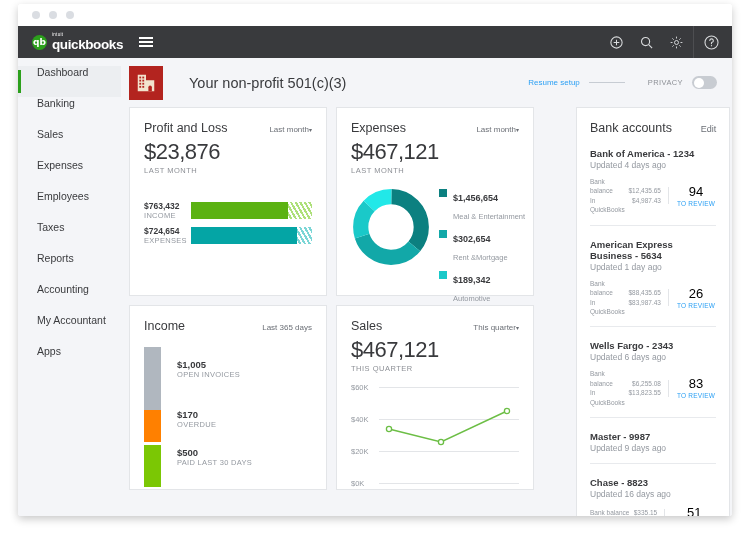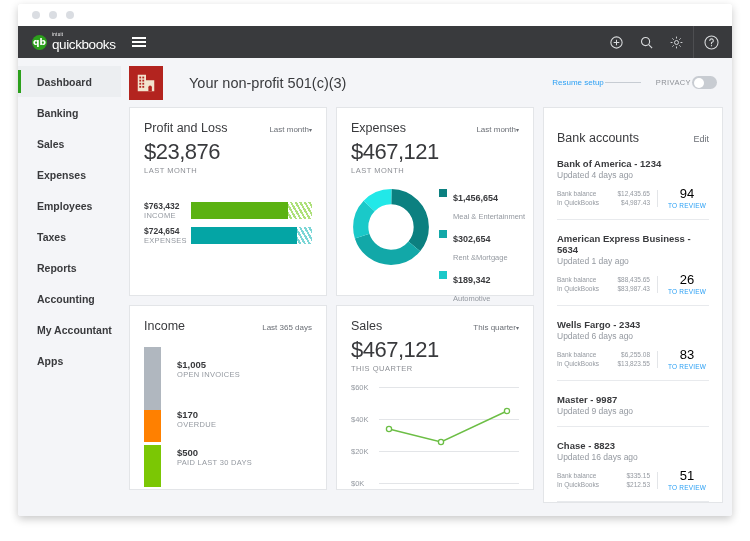--- a/index.html
+++ b/index.html
@@ -35,57 +35,57 @@
   .brand { display: flex; align-items: center; gap: 16px; }
   .qb-logo { display: flex; align-items: center; gap: 5px; }
   .qb-mark {
     width: 15px; height: 15px; border-radius: 50%;
     background: #2ca01c; color: #fff; font-weight: bold;
     font-size: 9px; display: flex; align-items: center; justify-content: center;
     font-family: "DejaVu Sans", sans-serif;
   }
   .qb-wordmark { line-height: 1; }
   .qb-intuit { font-size: 4.5px; color: #fff; letter-spacing: .3px; display:block; }
-  .qb-name { font-size: 13.5px; color: #fff; font-weight: normal; letter-spacing: -.4px; display:block; }
+  .qb-name { font-size: 13.5px; color: #fff; font-weight: bold; letter-spacing: -.4px; display:block; }
   .hamburger { display: flex; flex-direction: column; gap: 2.5px; cursor: pointer; }
   .hamburger span { display: block; width: 14px; height: 1.8px; background: #fff; }
   .topnav-right { display: flex; align-items: center; height: 100%; }
   .nav-icon {
     width: 30px; height: 32px; display: flex; align-items: center; justify-content: center;
     color: #d9dbdd; cursor: pointer;
   }
   .nav-sep { width: 1px; height: 32px; background: #4d4e51; margin: 0 2px; }
 
   
   .appbody { display: flex; height: 458px; background: #f4f5f8; }
 
   
   .sidebar { width: 103px; background: #f4f5f8; padding-top: 8px; flex-shrink: 0; }
   .side-item {
-    position: relative; height: 31px; display: flex; align-items: center;
-    padding-left: 19px; font-size: 10.5px; color: #393a3d; cursor: pointer; font-weight: bold;
+    position: relative; height: 31px; display: flex; align-items: flex-start;
+    padding-left: 19px; font-size: 10.5px; color: #393a3d; cursor: pointer;
   }
   .side-item.active { background: #eceef1; }
   .side-item.active::before {
     content: ""; position: absolute; left: 0; top: 4px; bottom: 4px;
     width: 3px; background: #2ca01c;
   }
 
   
   .main { flex: 1; padding: 0 9px 0 0; overflow: hidden; }
 
   .pageheader {
     height: 49px; display: flex; align-items: center; padding-left: 8px;
   }
   .org-icon {
     width: 34px; height: 34px; background: #b3241f;
     display: flex; align-items: center; justify-content: center; flex-shrink: 0;
   }
   .org-title { font-size: 14.5px; color: #393a3d; margin-left: 26px; }
-  .header-right { margin-left: auto; display: flex; align-items: center; gap: 1px; padding-right: 6px; }
+  .header-right { margin-left: auto; display: flex; align-items: center; gap: 9px; padding-right: 6px; }
   .resume-setup { font-size: 8px; color: #2ca0f4; cursor: pointer; }
   .setup-line { width: 36px; height: 1px; background: #c7ccd3; }
   .privacy-label { font-size: 7.5px; color: #8d9096; letter-spacing: .4px; margin-left: 14px; }
   .toggle {
     width: 25px; height: 13px; border-radius: 7px; background: #c8ccd2;
     position: relative; cursor: pointer;
   }
   .toggle::after {
     content: ""; position: absolute; left: 1.5px; top: 1.5px;
     width: 10px; height: 10px; border-radius: 50%; background: #fff;
@@ -135,21 +135,21 @@
   .income-cat { font-size: 7.5px; color: #9499a0; letter-spacing: .3px; }
 
   
   .chart-wrap { margin-top: 10px; position: relative; height: 112px; text-align: right; }
   .ytick { position: absolute; left: 0; font-size: 7.5px; color: #9499a0; transform: translateY(-50%); }
   .gridline { position: absolute; left: 28px; right: 0; height: 1px; background: #e3e5e8; }
 
   
   .bank-card {
     width: 197px; background: #fff; border: 1px solid #e3e5e8;
-    padding: 23px 13px 0 13px; align-self: flex-start;
+    padding: 13px 13px 0 13px; align-self: flex-start; margin-left: 33px;
   }
   .bank-head { display: flex; justify-content: space-between; align-items: baseline; }
   .bank-edit { font-size: 9px; color: #6b6f76; cursor: pointer; }
   .acct { padding: 13px 0 10px 0; border-bottom: 1px solid #e8eaed; }
   .acct:first-of-type { padding-top: 15px; }
   .acct-name { font-size: 9.5px; color: #393a3d; font-weight: bold; }
   .acct-updated { font-size: 8.5px; color: #9499a0; margin-top: 1px; }
   .acct-detail { display: flex; align-items: center; margin-top: 7px; }
   .acct-lbls { font-size: 6.5px; color: #9499a0; line-height: 1.45; }
   .acct-vals { font-size: 6.5px; color: #9499a0; line-height: 1.45; text-align: right; margin-left: auto; }

